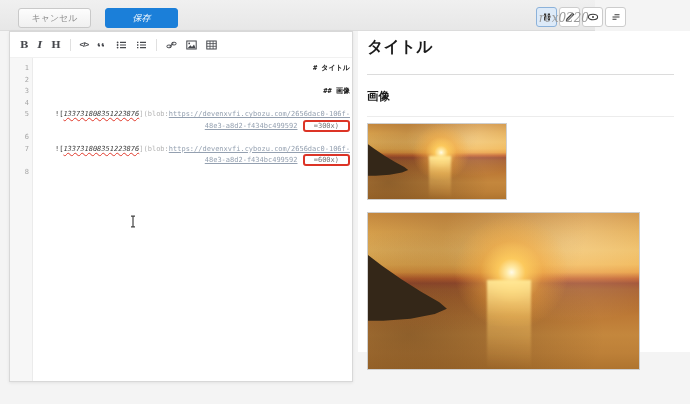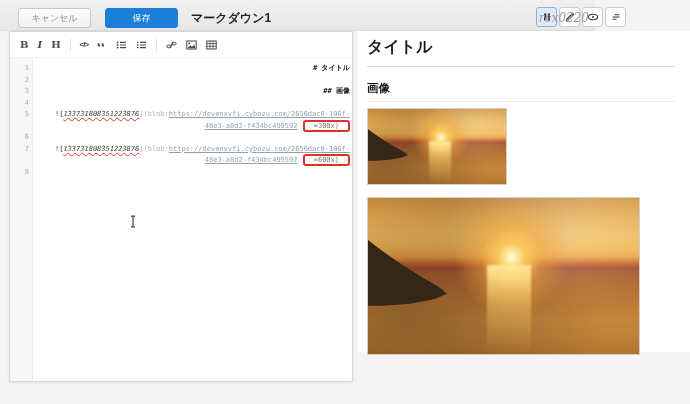--- a/index.html
+++ b/index.html
@@ -7,21 +7,21 @@
   body { background:#f4f4f4; font-family:"Liberation Sans", sans-serif; }
   .screen { position:relative; width:690px; height:404px; }
 
   
   .topbar { position:absolute; left:0; top:0; width:595px; height:31px;
     background:linear-gradient(#f0f0f0,#e7e7e7); border-bottom:1px solid #dcdcdc; }
   .btn { position:absolute; top:8px; height:20px; width:73px; border-radius:3px;
     font-size:9px; font-family:"Liberation Sans",sans-serif; cursor:pointer; }
   .btn.cancel { left:18px; background:linear-gradient(#fdfdfd,#f0f0f0);
     border:1px solid #c9c9c9; color:#8a8a8a; }
-  .btn.save { left:105px; background:#1b7fd9; border:1px solid #1b7fd9; color:#fff; }
+  .btn.save { left:105px; background:#1b7fd9; border:1px solid #1b7fd9; color:#fff;font-style:italic; }
   .doc-title { position:absolute; left:191px; top:10px; font-size:12px; font-weight:bold; color:#222; }
   .view-group { position:absolute; left:536px; top:7px; display:flex; gap:2px; }
   .vbtn { width:21px; height:20px; background:#fff; border:1px solid #ccc; border-radius:3px;
     display:flex; align-items:center; justify-content:center; padding:0; cursor:pointer; }
   .vbtn.active { background:#ddeaf8; border-color:#8cb2da; }
   .vbtn svg { display:block; }
   .username { position:absolute; right:6px; top:11px; font-family:"DejaVu Serif",serif;
     font-style:italic; font-size:12px; color:#9a9a9a; }
 
   
@@ -52,23 +52,23 @@
     text-decoration-thickness:1px; text-underline-offset:1px;font-style:italic; }
   .punct { color:#b3b3b3; }
   .url { color:#94a0b0; text-decoration:underline; }
   .redbox { color:#777; border:2px solid #dc3426; border-radius:3px; padding:0 9px; margin-left:1px; }
   .text-cursor { position:absolute; left:119px; top:157px; }
 
   
   .preview-pane { position:absolute; left:358px; top:31px; width:332px; height:321px;
     background:#fff; padding:6px 16px 0 9px; }
   .preview-pane h1 { font-size:16px; font-weight:bold; color:#1a1a1a;
-    padding-bottom:8px; border-bottom:1px solid #dcdcdc; }
+    padding-bottom:16px; border-bottom:1px solid #dcdcdc; }
   .preview-pane h2 { font-size:11.5px; font-weight:bold; color:#1a1a1a;
-    margin-top:14px; padding-bottom:5px; border-bottom:1px solid #ececec; }
+    margin-top:14px; padding-bottom:12px; border-bottom:1px solid #ececec; }
 
   .sunset { position:relative; overflow:hidden; border:1px solid #cfcfcf; margin-top:6px;
     background:
       radial-gradient(circle at 53% 38%, #fffbe8 0%, #ffeaa6 3%, rgba(255,204,92,.9) 8%, rgba(250,172,60,.45) 18%, rgba(240,150,50,0) 33%),
       radial-gradient(ellipse at 28% 10%, rgba(120,78,48,.28), transparent 52%),
       radial-gradient(ellipse at 75% 18%, rgba(255,238,205,.35), transparent 45%),
       radial-gradient(ellipse at 15% 78%, rgba(62,36,16,.40), transparent 60%),
       linear-gradient(180deg,#cf9040 0%,#e2a94e 12%,#eebb5e 24%,#f0b552 33%,
         #e89c3f 38%,#c2602d 42%,#9c4a2e 45%,#a55d2f 49%,#b06a30 56%,
         #bd7a36 66%,#c4873d 78%,#bd8038 90%,#af742f 100%); }
@@ -82,21 +82,20 @@
   .img-large { width:273px; height:158px; margin-top:12px; }
 </style>
 </head>
 <body>
 
 <div class="screen">
 
   <div class="topbar">
     <button class="btn cancel">キャンセル</button>
     <button class="btn save">保存</button>
-    <div class="doc-title">マークダウン1</div>
     <div class="view-group">
       <button class="vbtn active">
         <span>
           <svg width="10" height="10" viewBox="0 0 10 10">
               <rect x="2" y="1.5" width="2.2" height="7" fill="#3a3a3a"></rect>
               <rect x="5.8" y="1.5" width="2.2" height="7" fill="#3a3a3a"></rect>
             </svg>
         </span>
       </button>
       <button class="vbtn">

